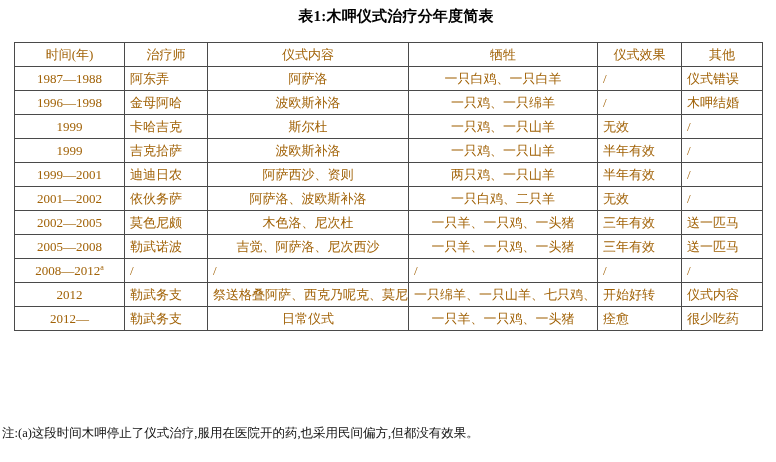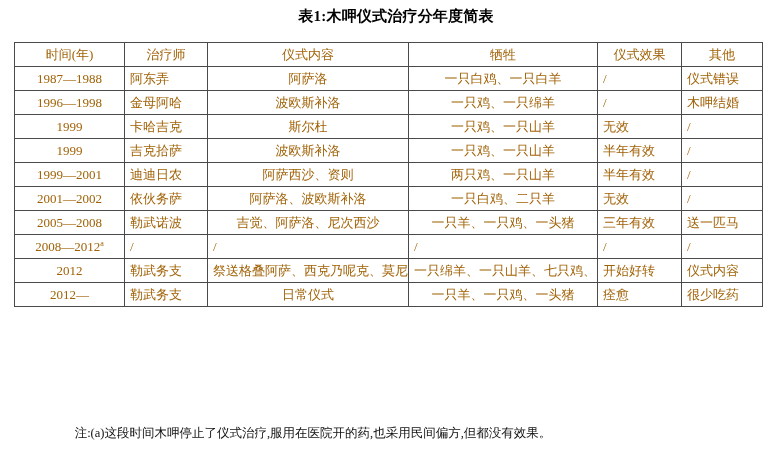--- a/index.html
+++ b/index.html
@@ -85,21 +85,20 @@
     font-size: 8px;
     vertical-align: super;
     line-height: 0;
   }
 
   .footnote {
     position: absolute;
     left: 0;
     top: 424px;
     width: 624px;
-    text-align: center;
     font-size: 12.5px;
     line-height: 18px;
     color: #111;
   }
   .footnote .fn-inner {
     display: inline-block;
     padding-left: 2px;
   }
 </style>
 </head>
@@ -172,20 +171,28 @@
           </tr>
           <tr>
             <td class="align-left">2001—2002</td>
             <td class="align-center">依伙务萨</td>
             <td class="align-left">阿萨洛、波欧斯补洛</td>
             <td class="align-left">一只白鸡、二只羊</td>
             <td class="align-center">无效</td>
             <td class="align-center">/</td>
           </tr>
           <tr>
+            <td class="align-left">2002—2005</td>
+            <td class="align-center">莫色尼颇</td>
+            <td class="align-left">木色洛、尼次杜</td>
+            <td class="align-left">一只羊、一只鸡、一头猪</td>
+            <td class="align-center">三年有效</td>
+            <td class="align-center">送一匹马</td>
+          </tr>
+          <tr>
             <td class="align-left">2005—2008</td>
             <td class="align-center">勒武诺波</td>
             <td class="align-left">吉觉、阿萨洛、尼次西沙</td>
             <td class="align-left">一只羊、一只鸡、一头猪</td>
             <td class="align-center">三年有效</td>
             <td class="align-center">送一匹马</td>
           </tr>
           <tr>
             <td class="align-left">2008—2012<sup class="note-mark">a</sup></td>
             <td class="align-center">/</td>

